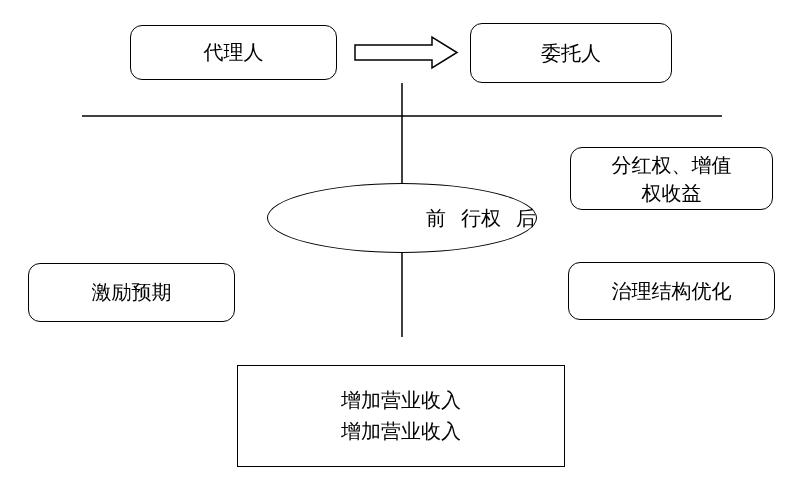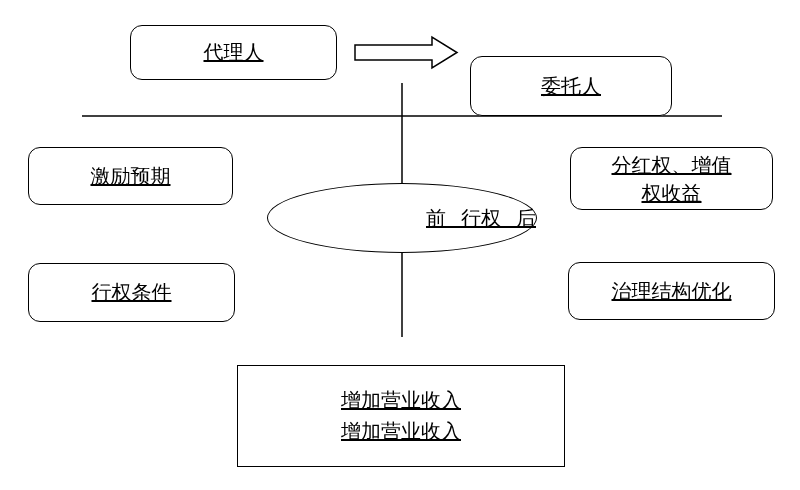--- a/index.html
+++ b/index.html
@@ -29,26 +29,25 @@
     background: #ffffff;
     border: 1.5px solid #000000;
     display: flex;
     flex-direction: column;
     align-items: center;
     justify-content: center;
     text-align: center;
     font-size: 20px;
     line-height: 1.45;
     white-space: nowrap;
-    text-decoration: underline;
   }
   .rounded { border-radius: 12px; }
 
   .node-agent      { left: 130px; top: 25px;  width: 207px; height: 55px; }
-  .node-principal  { left: 470px; top: 23px;  width: 202px; height: 60px; margin-top: 33px; }
+  .node-principal  { left: 470px; top: 23px;  width: 202px; height: 60px; }
   .node-incentive  { left: 28px;  top: 147px; width: 205px; height: 58px; }
   .node-dividend   { left: 570px; top: 147px; width: 203px; height: 63px; line-height: 1.4; align-items: center; }
   .node-ellipse    {
     left: 267px; top: 183px; width: 270px; height: 70px;
     border-radius: 50%;
     word-spacing: 10px;
     align-items: flex-end;
   }
   .node-condition  { left: 28px;  top: 263px; width: 207px; height: 59px; }
   .node-governance { left: 568px; top: 262px; width: 207px; height: 58px; }
@@ -67,35 +66,32 @@
   </svg>
 
   <div class="node rounded node-agent">
     <span>代理人</span>
   </div>
 
   <div class="node rounded node-principal">
     <span>委托人</span>
   </div>
 
-  <div class="node rounded node-incentive">
-    <span>激励预期</span>
-  </div>
 
   <div class="node rounded node-dividend">
     <span>分红权、增值</span>
     <span>权收益</span>
   </div>
 
   <div class="node node-ellipse">
     <span>前 行权 后</span>
   </div>
 
   <div class="node rounded node-condition">
-    <span>行权条件</span>
+    <span>激励预期</span>
   </div>
 
   <div class="node rounded node-governance">
     <span>治理结构优化</span>
   </div>
 
   <div class="node node-outcome">
     <span>增加营业收入</span>
     <span>增加营业收入</span>
   </div>

